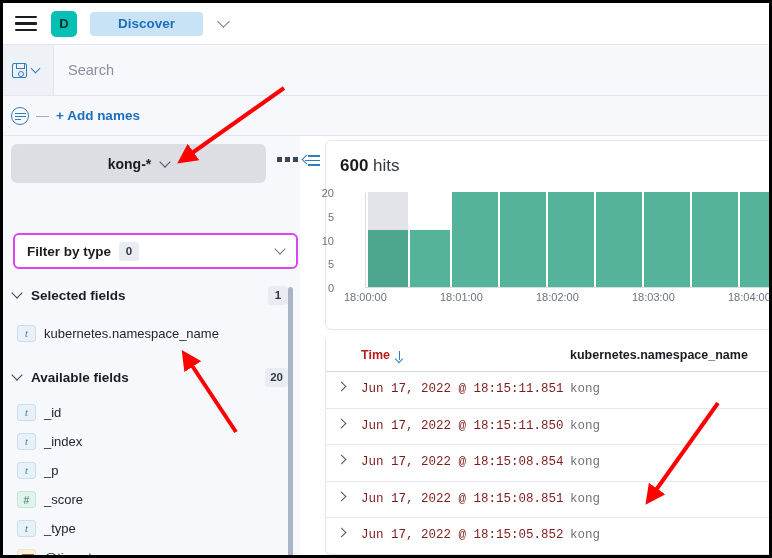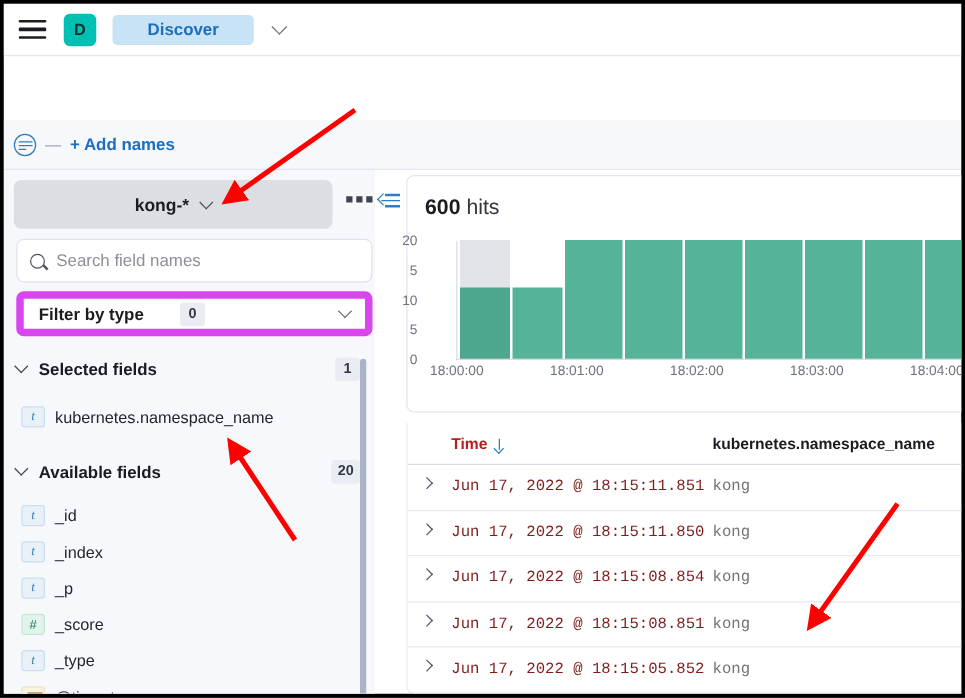--- a/index.html
+++ b/index.html
@@ -205,26 +205,25 @@
     flex: 1; border: none; outline: none; background: transparent;
     font-family: "Liberation Sans", sans-serif;
     font-size: 13.5px; color: #343741;
   }
   #fieldsearch input::placeholder { color: #8A8F99; }
 
   #filterbytype {
     position: absolute; left: 10px; top: 97px;
     width: 285px; height: 36px;
     background: #FFFFFF;
-    border: 6px solid #d946ef;
+    border: 2px solid #d946ef;
     border-radius: 6px;
     display: flex; align-items: center;
     padding: 0 12px;
     cursor: pointer;
-    gap: 21px;
   }
   #filterbytype .lbl { font-size: 13.5px; font-weight: 700; color: #1a1c21; }
   .pill {
     margin-left: 8px;
     min-width: 20px; height: 19px;
     background: #E9EDF3;
     border-radius: 3px;
     font-size: 11.5px; font-weight: 700; color: #343741;
     display: flex; align-items: center; justify-content: center;
     padding: 0 5px;
@@ -393,41 +392,44 @@
     <div class="hamburger">
       <i></i>
           <i></i>
           <i></i>
     </div>
     <div class="avatar">D</div>
     <div class="navtab">Discover</div>
     <span class="chev navchev"></span>
   </div>
 
+  <div id="searchbar">
+    <div id="saveprefix">
+      <span class="save-icon"></span>
+      <span class="chev-sm"></span>
+    </div>
+    <input id="searchinput" type="text" placeholder="Search" style="">
+  </div>
 
   <div id="filterbar">
     <span class="filter-icon">
           <i></i>
           <i></i>
           <i></i>
         </span>
     <span class="dash">—</span>
     <span id="addfilter">+ Add names</span>
   </div>
 
   <div id="sidebar">
     <div id="indexpicker">
       <span>kong-*</span>
       <span class="chev"></span>
     </div>
 
-    <div id="fieldsearch">
-      <span class="mag"></span>
-      <input type="text" placeholder="Search field names" style="">
-    </div>
 
     <div id="filterbytype">
       <span class="lbl">Filter by type</span>
       <span class="pill">0</span>
       <span class="chev"></span>
     </div>
 
     <div class="section-head" style="top:148px">
       <span class="chev"></span>
       <span class="st">Selected fields</span>

